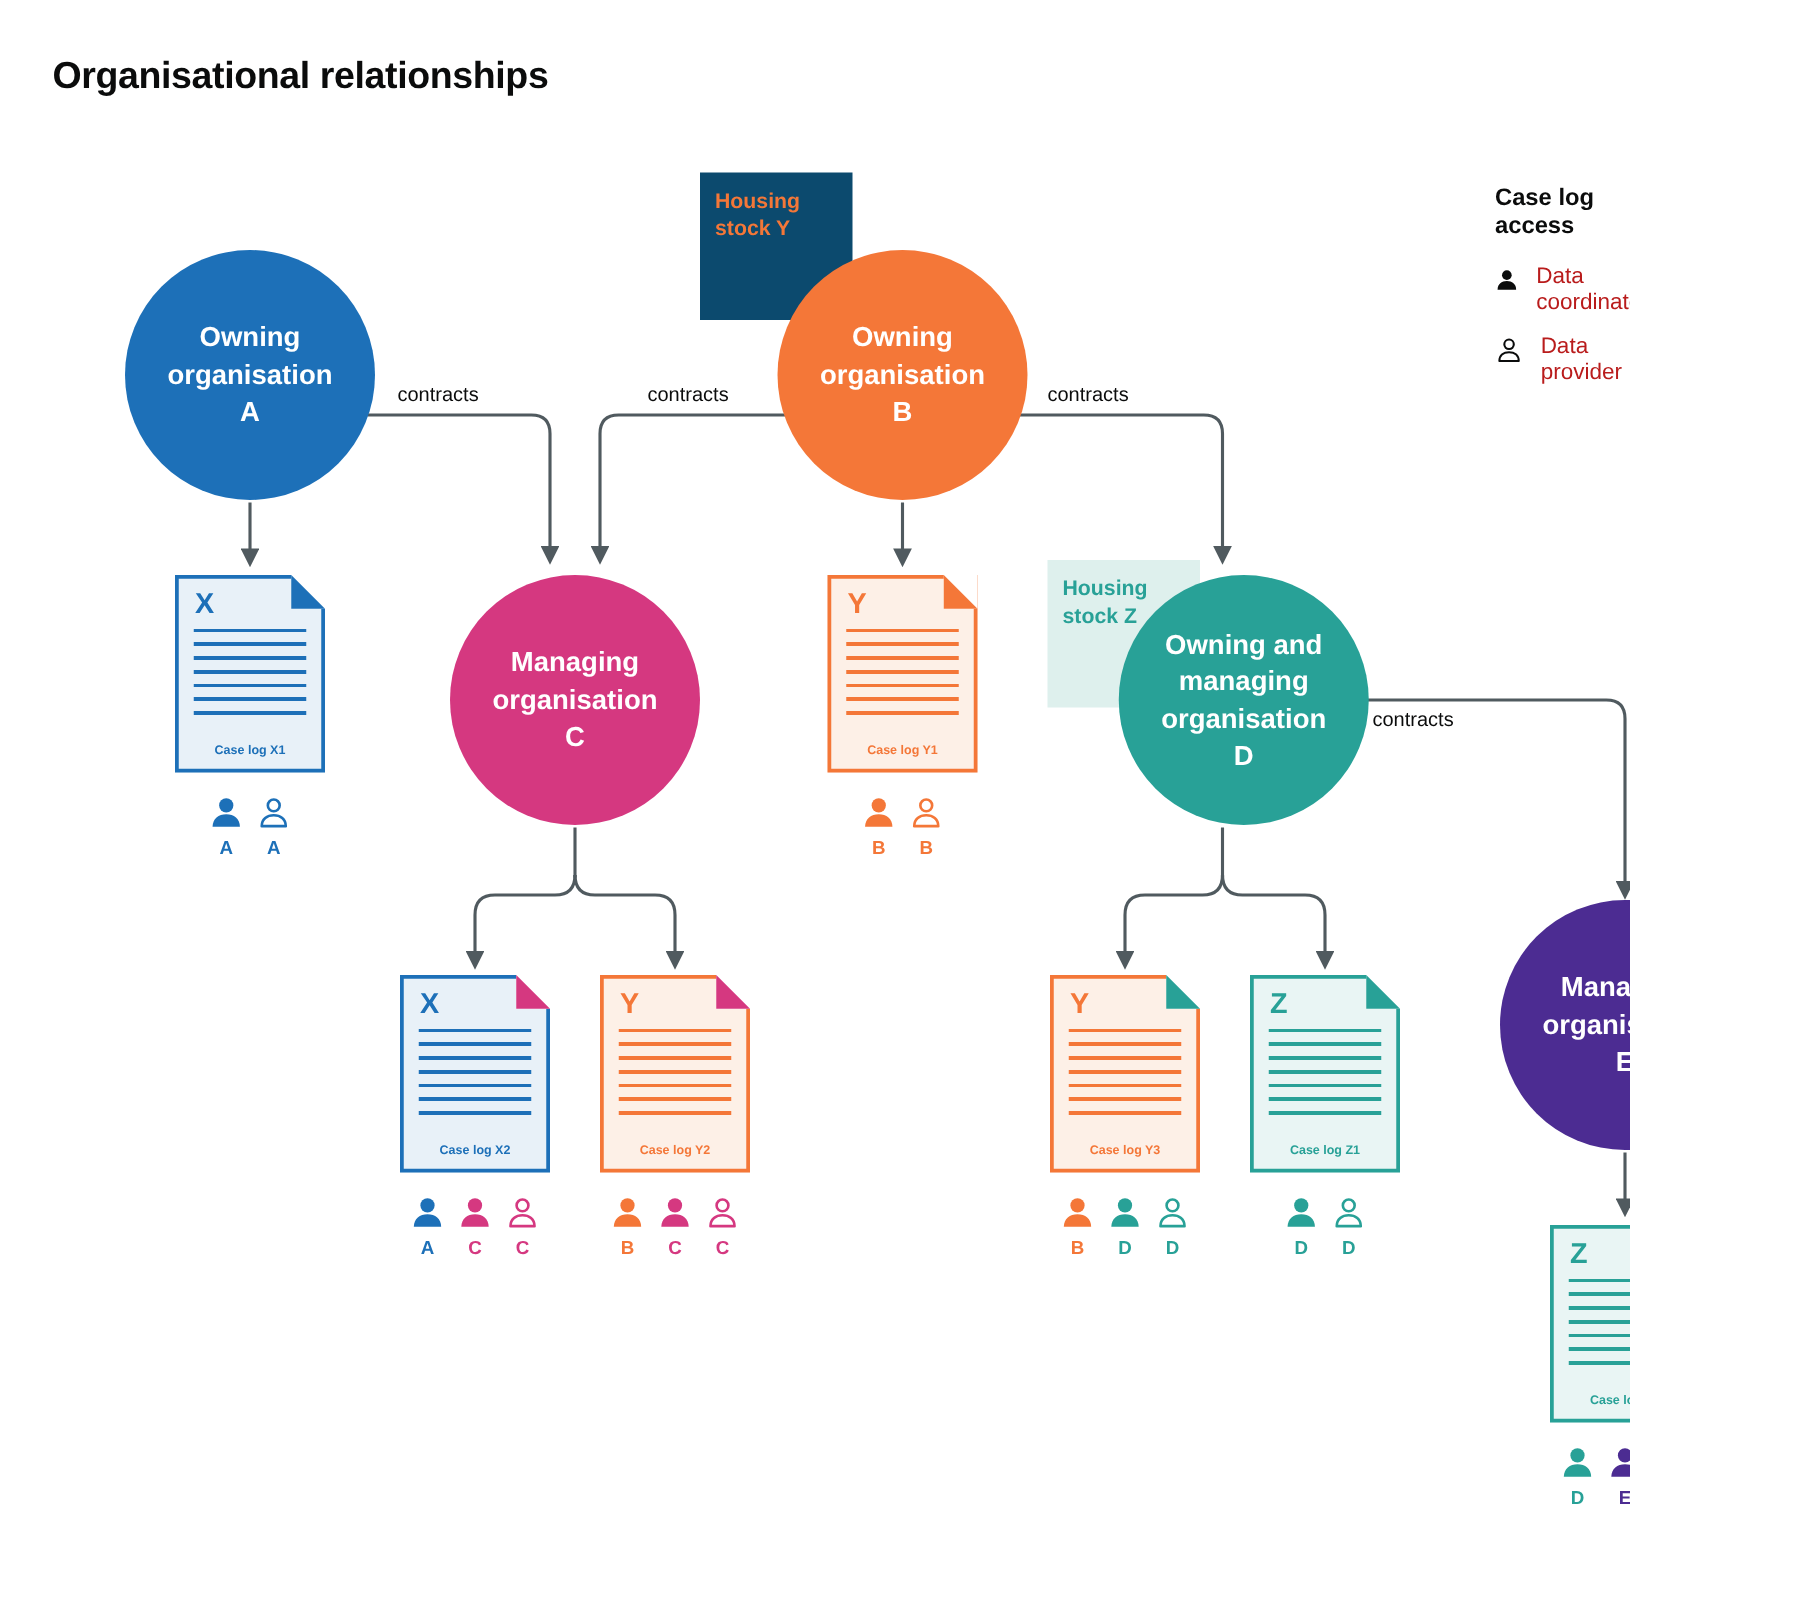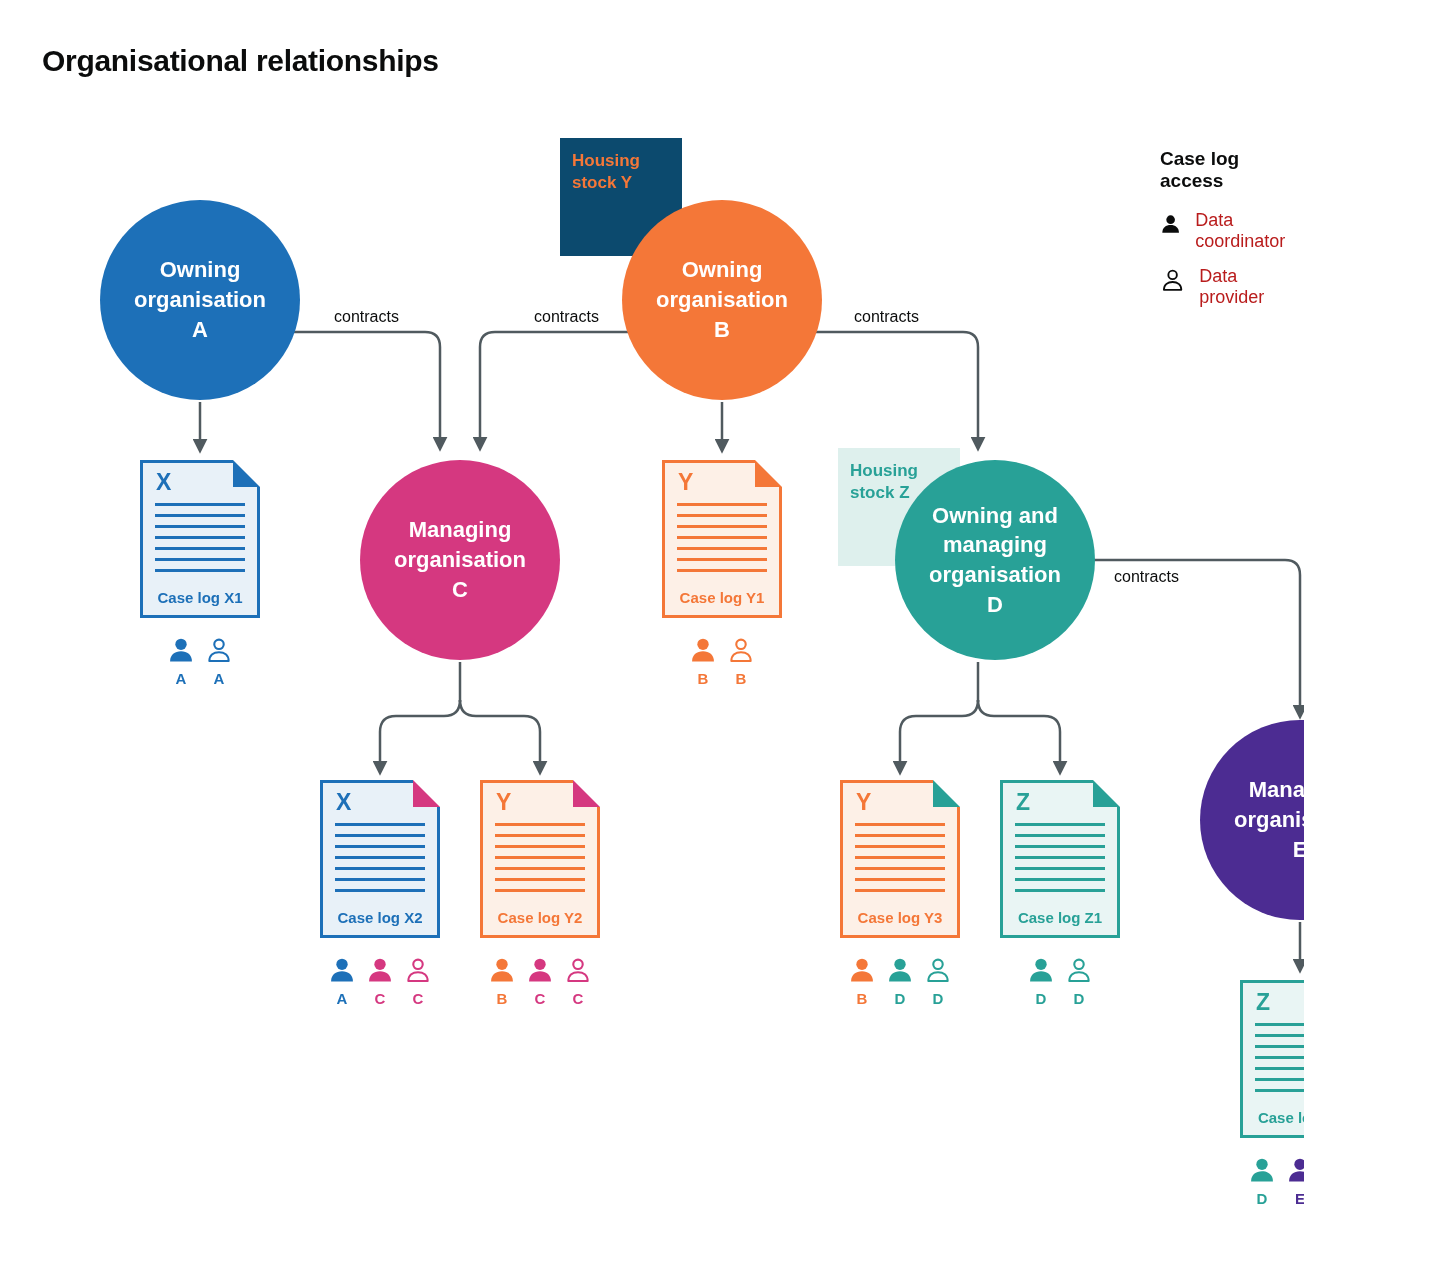--- a/index.html
+++ b/index.html
@@ -23,37 +23,37 @@
   .stock.c-teal   { background:#def0ed; }
   .stock span { font-size:17px; font-weight:700; color:var(--c); line-height:1.3; display:block; }
 
   .connectors { position:absolute; left:0; top:0; z-index:2; }
 
   .org { position:absolute; width:200px; height:200px; border-radius:50%; background:var(--c);
          display:flex; align-items:center; justify-content:center; text-align:center;
          color:#fff; font-weight:700; font-size:22px; line-height:1.35; box-sizing:border-box;
          padding:0 26px; z-index:3; }
 
-  .contracts { position:absolute; font-size:16px; color:#0b0c0c; z-index:2;margin-left:16px; }
-
-  .legend { position:absolute; left:1160px; top:148px; z-index:3; }
+  .contracts { position:absolute; font-size:16px; color:#0b0c0c; z-index:2; }
+
+  .legend { position:absolute; left:1196px; top:148px; z-index:3; }
   .legend-title { font-size:19px; font-weight:700; margin-bottom:18px; }
   .legend-item { display:flex; align-items:flex-start; gap:14px; margin-bottom:14px; color:#b91c1c; }
   .legend-item .pi { width:26px; height:28px; }
   .legend-item span { font-size:18px; }
 
   .doc { position:absolute; width:120px; height:158px; background:var(--bg);
          border:3px solid var(--c); box-sizing:border-box; z-index:3; }
   .doc::before { content:""; position:absolute; top:-3px; right:-3px; width:0; height:0;
                  border-top:27px solid #fff; border-left:27px solid var(--fold, var(--c)); }
   .doc-letter { margin:6px 0 0 13px; font-size:23px; font-weight:700; color:var(--c); }
   .doc-lines { margin:7px auto 0; width:90px; height:70px;
                background:repeating-linear-gradient(to bottom, var(--c) 0 3px, transparent 3px 11px); }
   .doc-caption { position:absolute; left:0; right:0; bottom:9px; text-align:center;
-                 font-weight:700; font-size:15px; color:var(--c); }
+                 font-weight:700; font-size:10px; color:var(--c); }
 
   .access { position:absolute; display:flex; gap:10px; z-index:3; }
   .person { display:flex; flex-direction:column; align-items:center; width:28px; color:var(--c); }
   .person .pi { width:28px; height:28px; color:var(--c); }
   .person b { margin-top:6px; font-size:15px; font-weight:700; color:var(--c); }
 
   .defs-svg { position:absolute; width:0; height:0; overflow:hidden; }
 </style>
 </head>
 <body>

